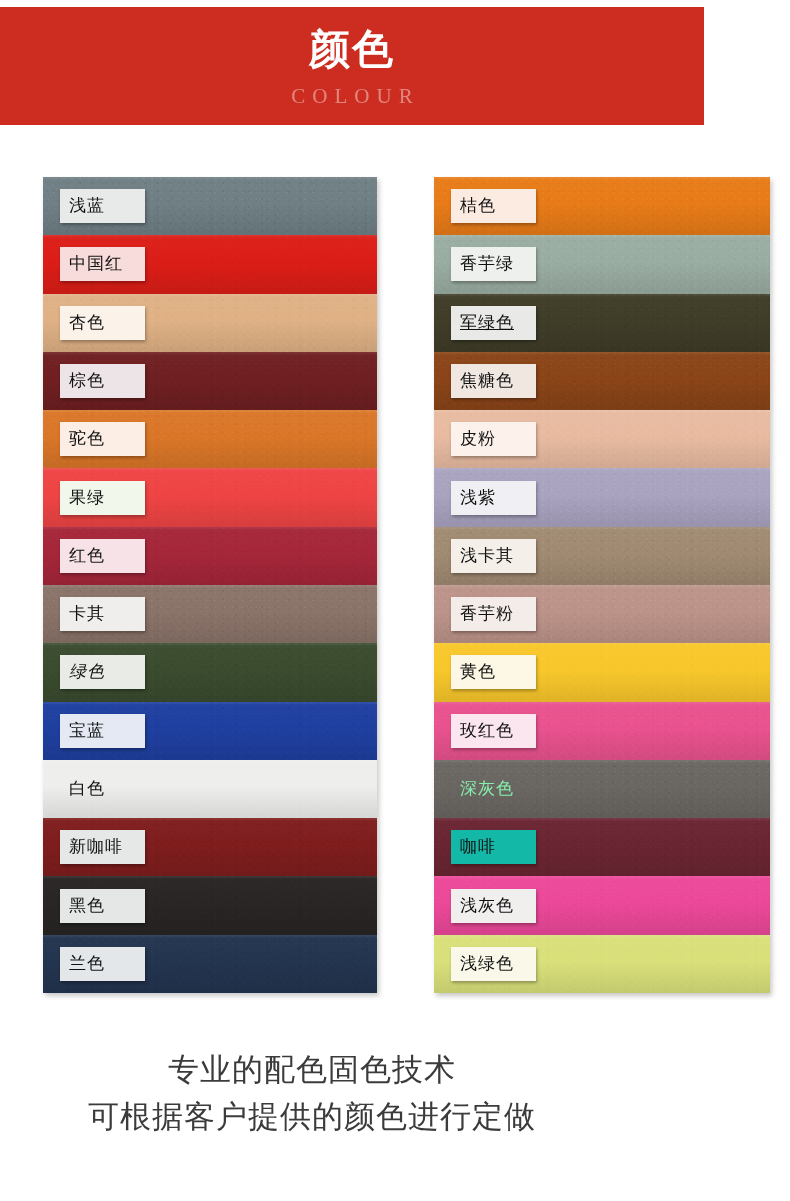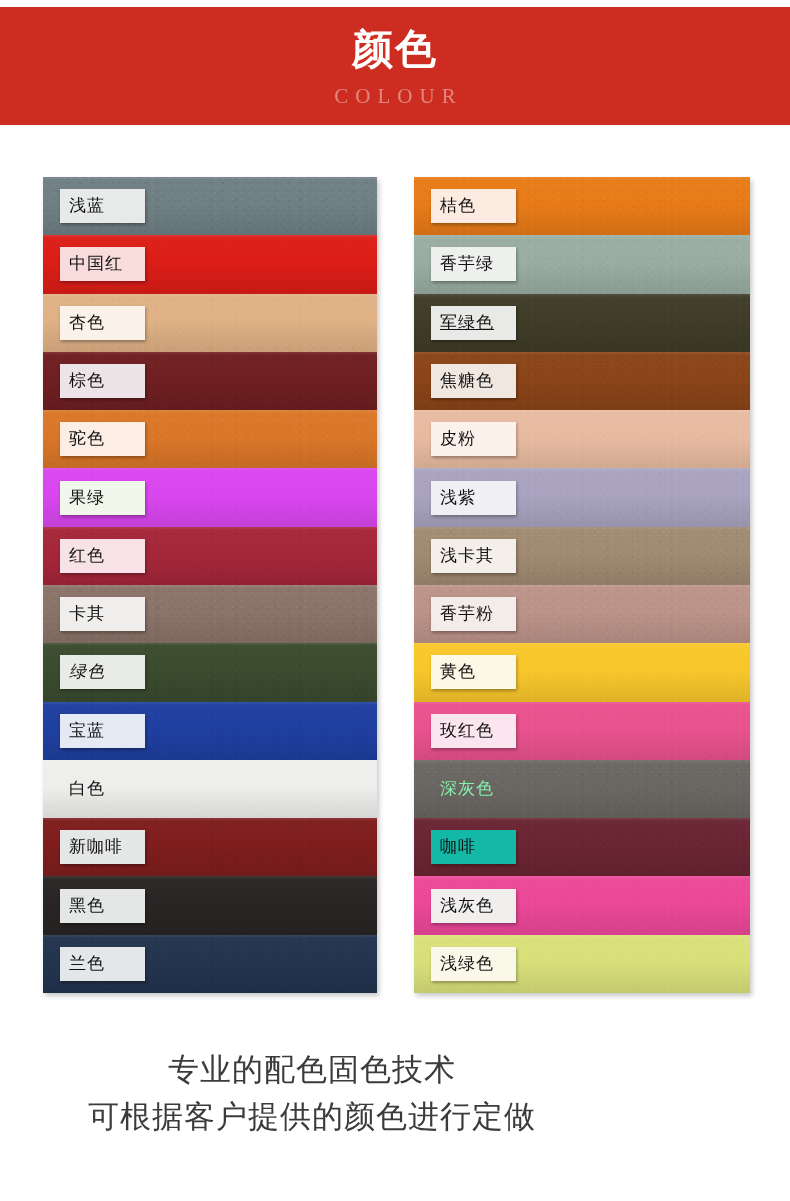--- a/index.html
+++ b/index.html
@@ -12,21 +12,21 @@
     background: #ffffff;
     font-family: "Liberation Sans", "DejaVu Sans", sans-serif;
     overflow: hidden;
   }
 
   
   #banner {
     position: absolute;
     left: 0;
     top: 7px;
-    width: 790px;
+    width: 704px;
     height: 118px;
     background: #cc2d20;
     text-align: center;
     box-sizing: border-box;
   }
   #banner-title {
     display: block;
     color: #ffffff;
     font-size: 41px;
     line-height: 1;
@@ -61,21 +61,21 @@
     display: flex;
     flex-direction: column;
     box-shadow: 2px 3px 5px rgba(0,0,0,0.22);
     background: #ffffff;
   }
   #column-left {
     left: 43px;
     width: 334px;
   }
   #column-right {
-    left: 414px;
+    left: 434px;
     width: 336px;
   }
   .swatch-row {
     position: relative;
     flex: 1 1 0;
     width: 100%;
     display: flex;
     align-items: center;
     overflow: hidden;
   }
@@ -163,21 +163,21 @@
       </div>
       <div class="swatch-row" style="background: rgb(223, 177, 133);">
         <span class="swatch-label" style="background: rgb(251, 243, 234);">杏色</span>
       </div>
       <div class="swatch-row" style="background: rgb(111, 31, 33);">
         <span class="swatch-label" style="background: rgb(236, 228, 230);">棕色</span>
       </div>
       <div class="swatch-row" style="background: rgb(218, 118, 40);">
         <span class="swatch-label" style="background: rgb(252, 238, 229);">驼色</span>
       </div>
-      <div class="swatch-row" style="background: #d946ef;">
+      <div class="swatch-row" style="background: #ef4444;">
         <span class="swatch-label" style="background: rgb(241, 247, 234);">果绿</span>
       </div>
       <div class="swatch-row" style="background: rgb(165, 38, 57);">
         <span class="swatch-label" style="background: rgb(247, 227, 231);">红色</span>
       </div>
       <div class="swatch-row" style="background: rgb(138, 115, 105);">
         <span class="swatch-label" style="background: rgb(240, 238, 236);">卡其</span>
       </div>
       <div class="swatch-row" style="background: rgb(58, 75, 46); font-style: italic;">
         <span class="swatch-label" style="background: rgb(233, 235, 230);">绿色</span>

